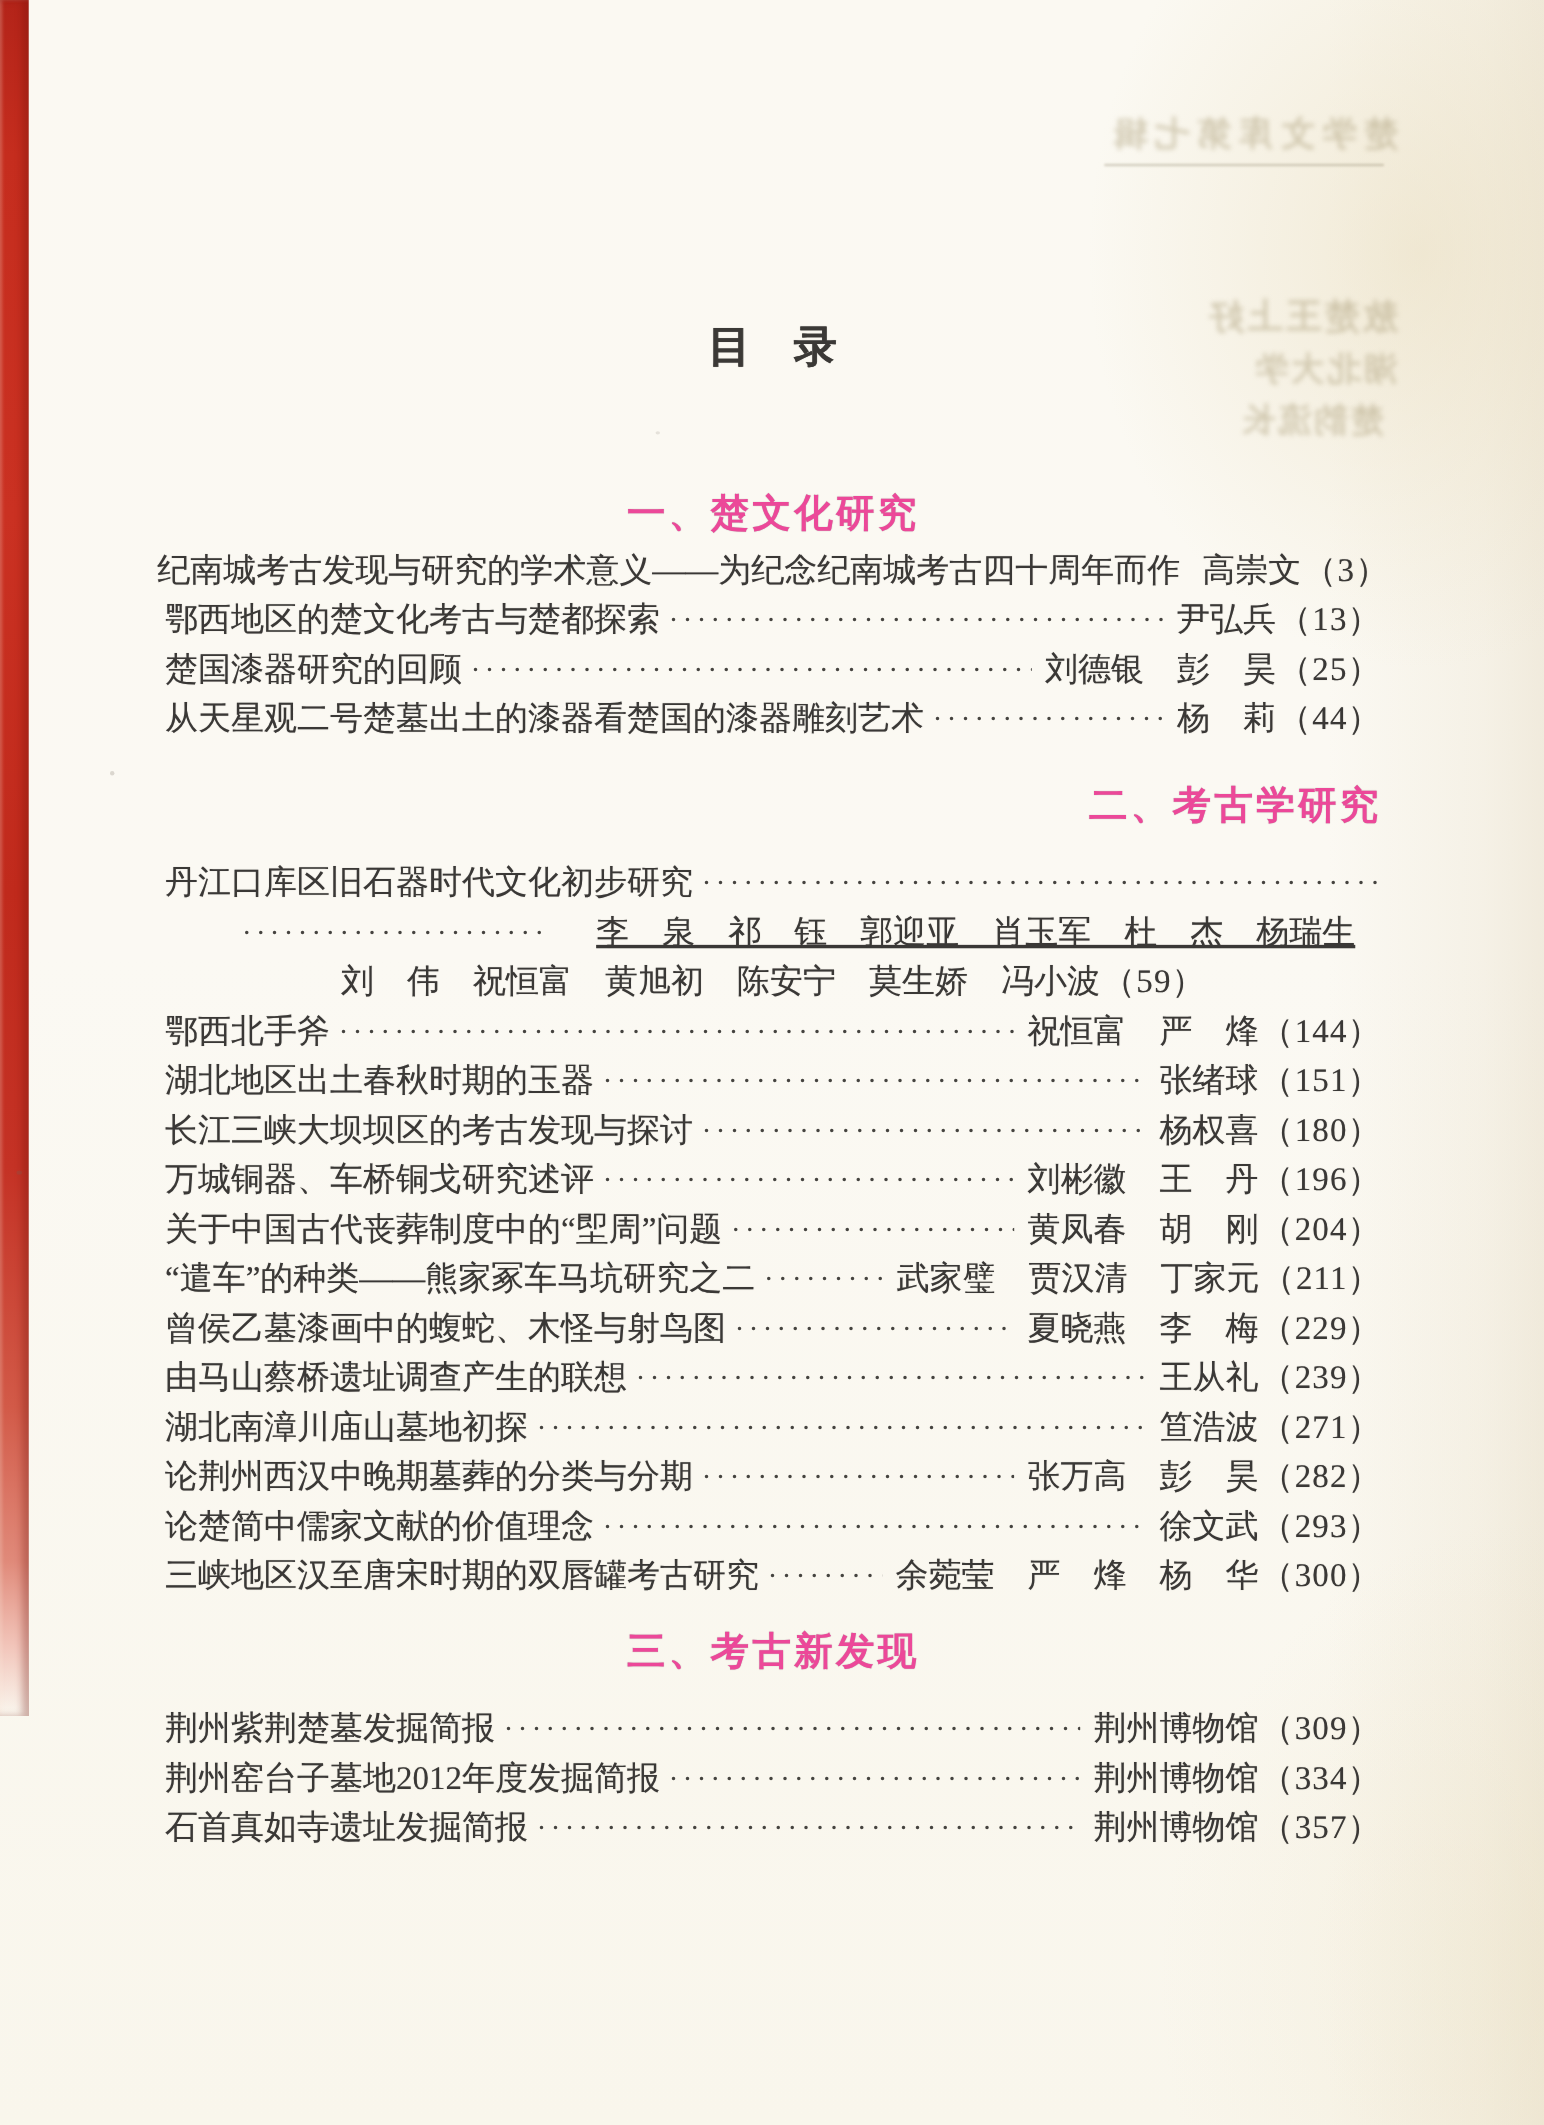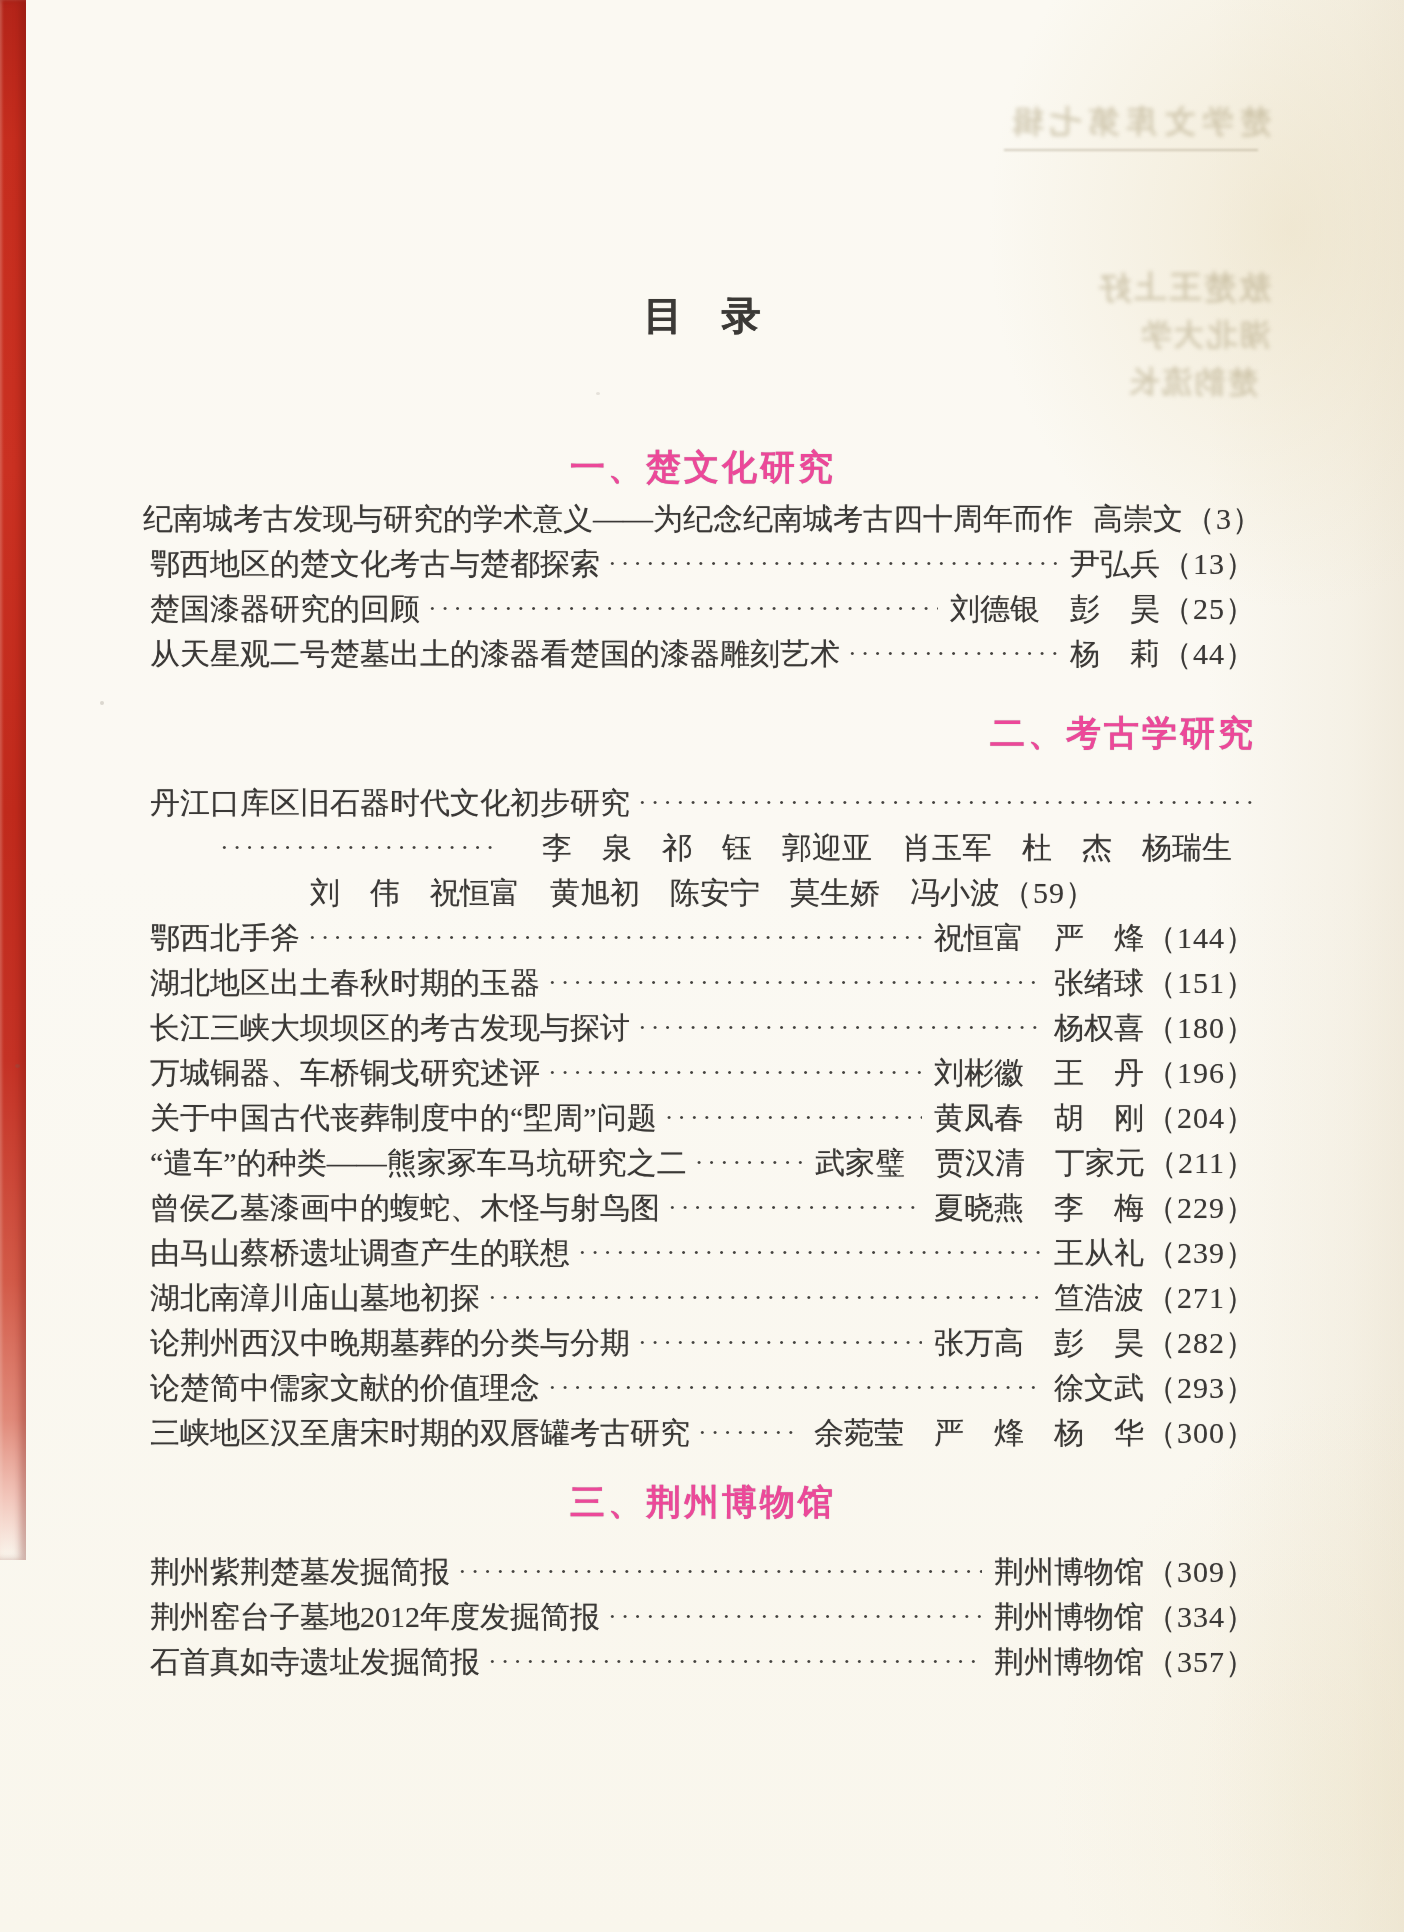--- a/index.html
+++ b/index.html
@@ -53,21 +53,21 @@
     font-size:26px;letter-spacing:4px;color:#45433f;
     text-shadow:none;
   }
   .row .au{flex:0 0 auto;white-space:pre;}
   .row .pg{flex:0 0 auto;margin-left:2px;letter-spacing:1px;}
 
   
   .v-title-only .lead{margin-right:0;}
   .v-authors-cont .sp{flex:0 0 38px;}
   .v-authors-cont .lead{flex:0 0 272px;}
-  .v-authors-cont .au{margin-left:38px;}
+  .v-authors-cont .au{margin-left:38px;text-decoration:underline;}
   .v-authors-end{}
 
   
   .ghost{
     position:absolute;transform:scaleX(-1);filter:blur(2.2px);
     color:#b4a886;opacity:.55;font-weight:700;white-space:nowrap;
   }
   .g1{left:1005px;top:101px;font-size:31px;letter-spacing:7px;}
   .g2{left:1096px;top:266px;font-size:32px;letter-spacing:3px;}
   .g3{left:1138px;top:315px;font-size:30px;letter-spacing:3px;}
@@ -204,21 +204,21 @@
         <span class="lead">············································································································································</span>
         <span class="au">徐文武</span>
         <span class="pg">（293）</span>
       </div>
       <div class="row v-entry">
         <span class="t">三峡地区汉至唐宋时期的双唇罐考古研究</span>
         <span class="lead">············································································································································</span>
         <span class="au">余菀莹　严　烽　杨　华</span>
         <span class="pg">（300）</span>
       </div>
-      <div class="sec-head sec3">三、荆州博物馆</div>
+      <div class="sec-head sec3">三、考古新发现</div>
       <div class="row v-entry">
         <span class="t">荆州紫荆楚墓发掘简报</span>
         <span class="lead">············································································································································</span>
         <span class="au">荆州博物馆</span>
         <span class="pg">（309）</span>
       </div>
       <div class="row v-entry">
         <span class="t">荆州窑台子墓地2012年度发掘简报</span>
         <span class="lead">············································································································································</span>
         <span class="au">荆州博物馆</span>

